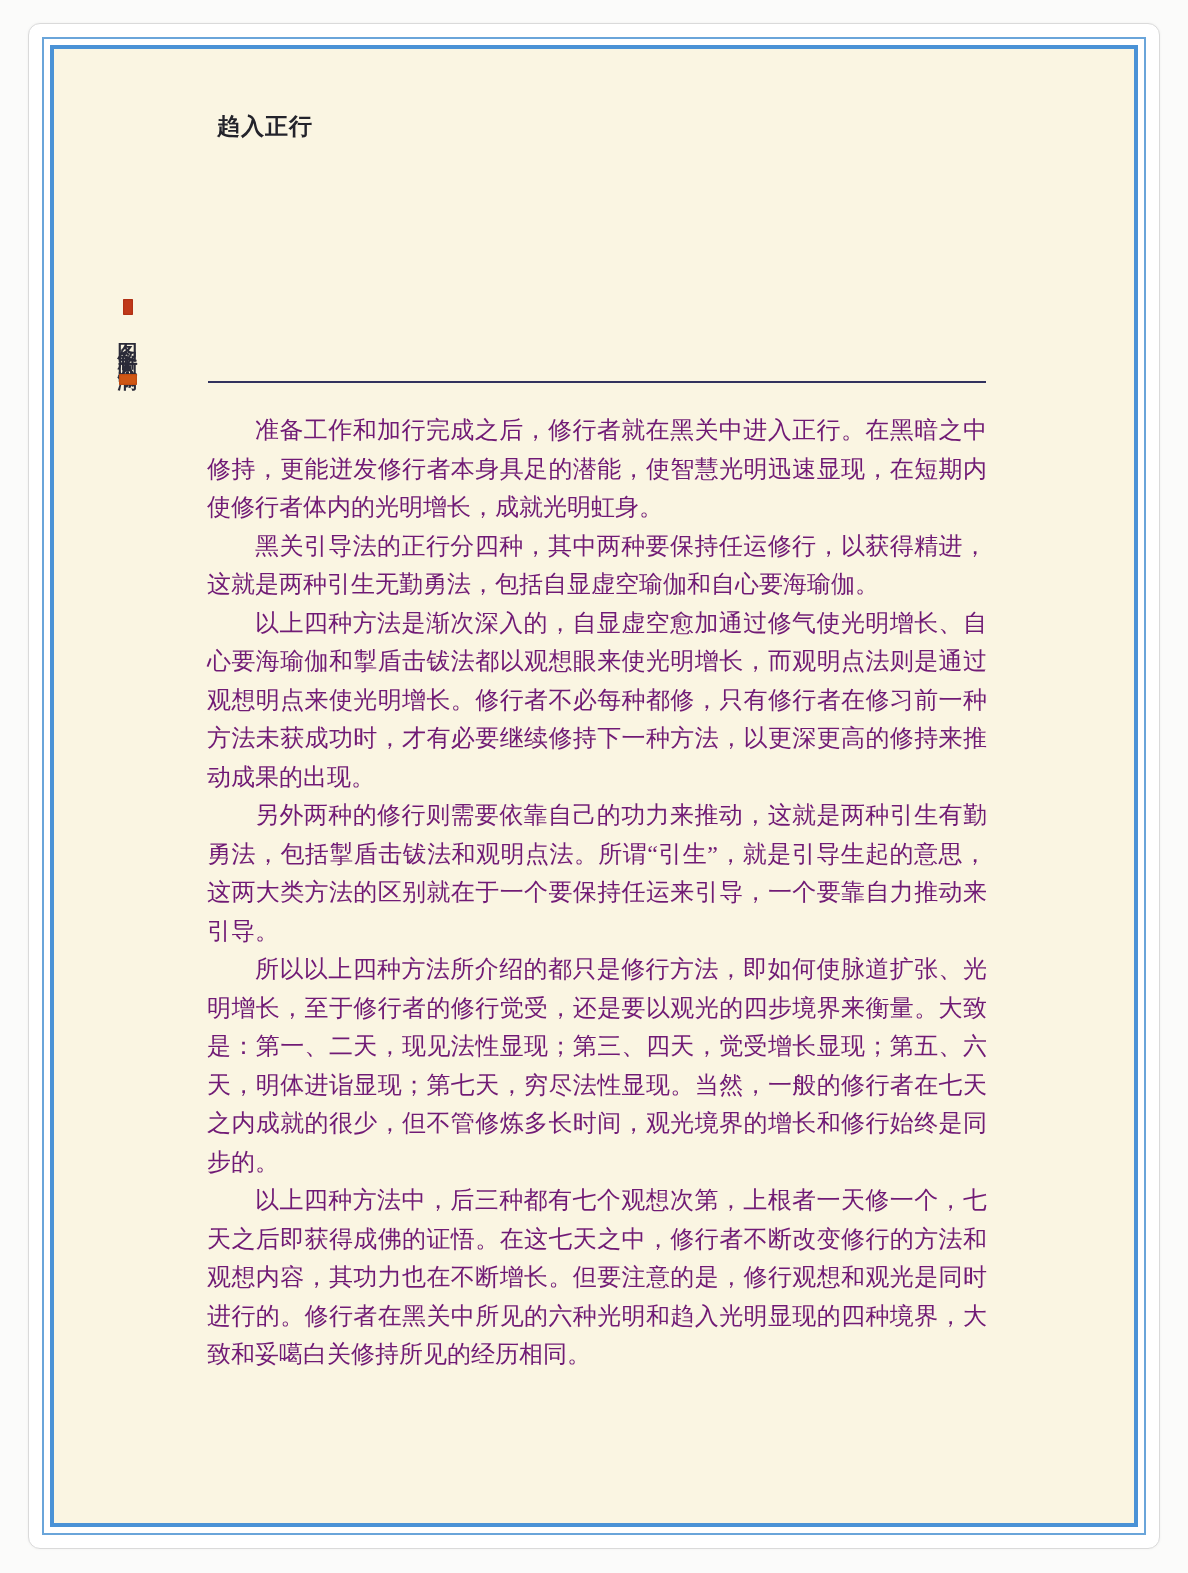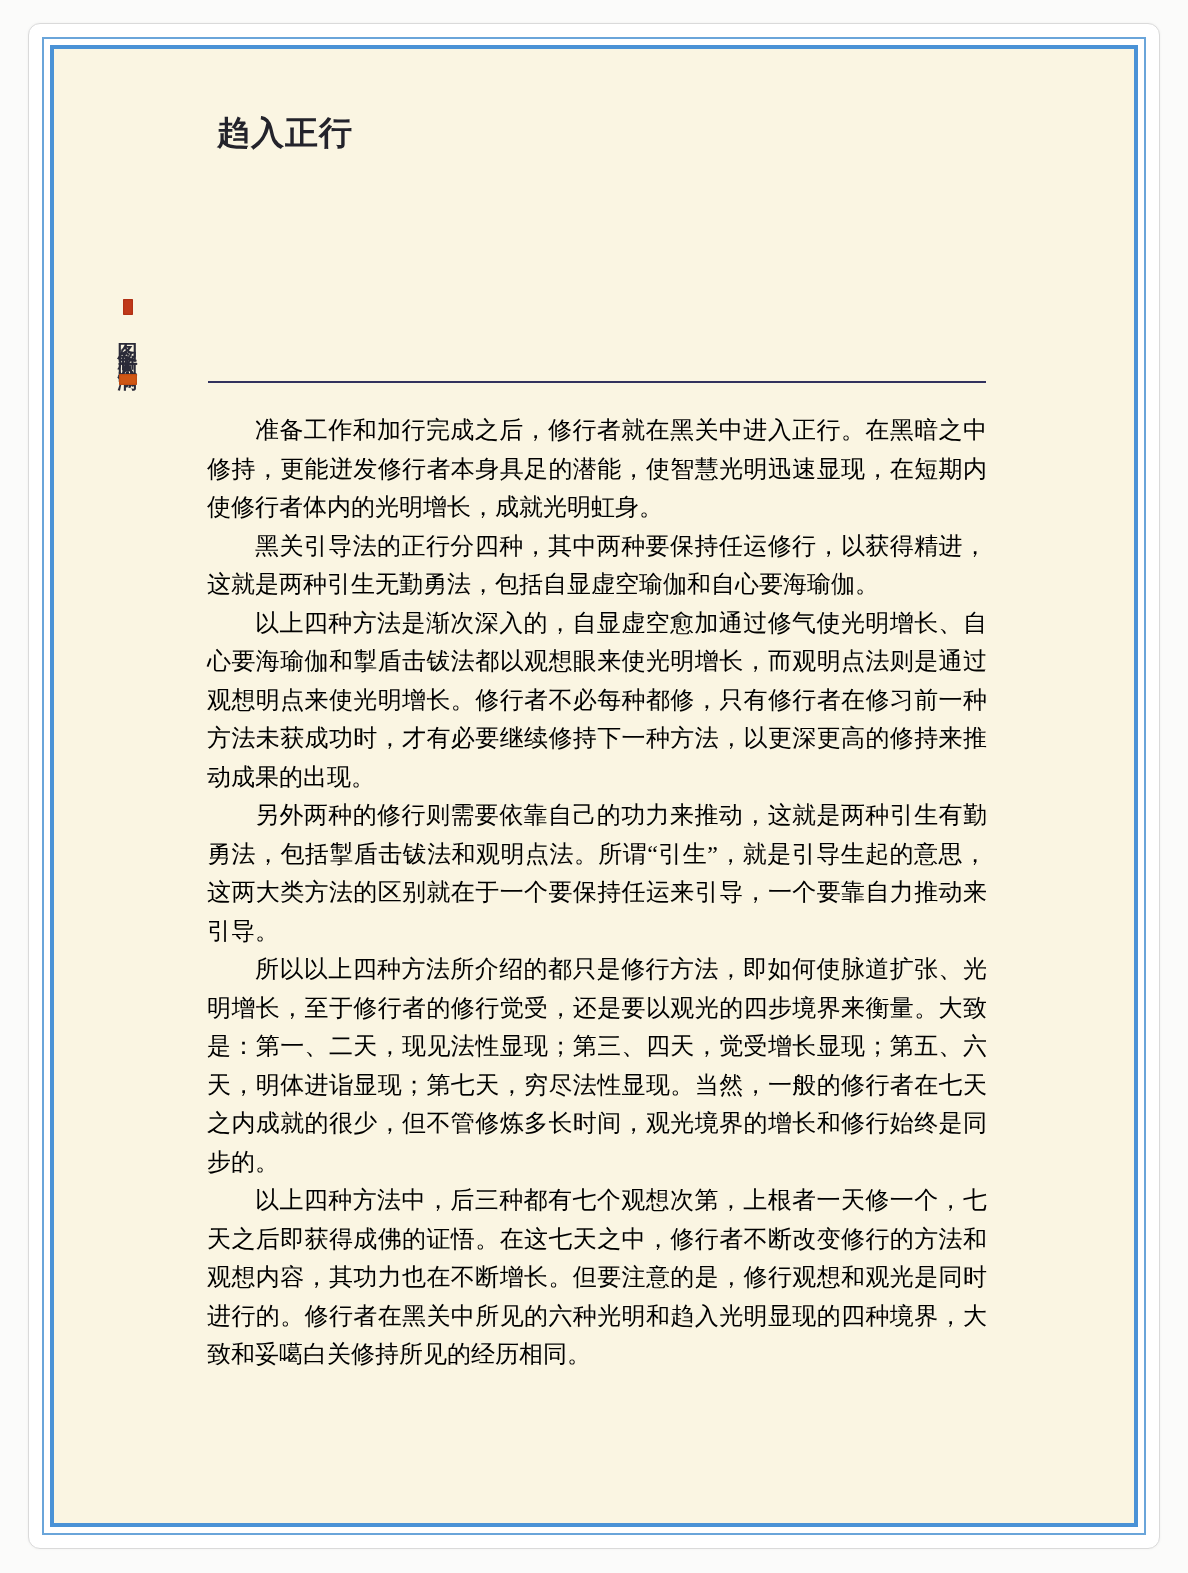--- a/index.html
+++ b/index.html
@@ -69,21 +69,21 @@
     border-radius: 1px;
     margin-top: 12px;
     box-shadow: inset 0 0 2px #a03208;
   }
   
   .kicker {
     position: absolute;
     left: 163px; top: 62px;
     font-family: "Liberation Sans", sans-serif;
     font-weight: bold;
-    font-size: 33px;
+    font-size: 23px;
     letter-spacing: 1px;
     color: #23232b;
   }
   .chapter-title {
     position: absolute;
     left: 159px; top: 112px;
     font-family: "Liberation Serif", serif;
     font-weight: bold;
     font-size: 54px;
     letter-spacing: 10px;
@@ -110,21 +110,21 @@
     background: #32325e;
   }
   
   .body-text {
     position: absolute;
     left: 153px; top: 362px;
     width: 780px;
     font-family: "Liberation Serif", serif;
     font-size: 24px;
     line-height: 38.5px;
-    color: #000000;
+    color: #701a75;
     text-align: justify;
   }
   .body-para {
     text-indent: 2em;
     margin: 0;
   }
 </style>
 </head>
 <body>
 

